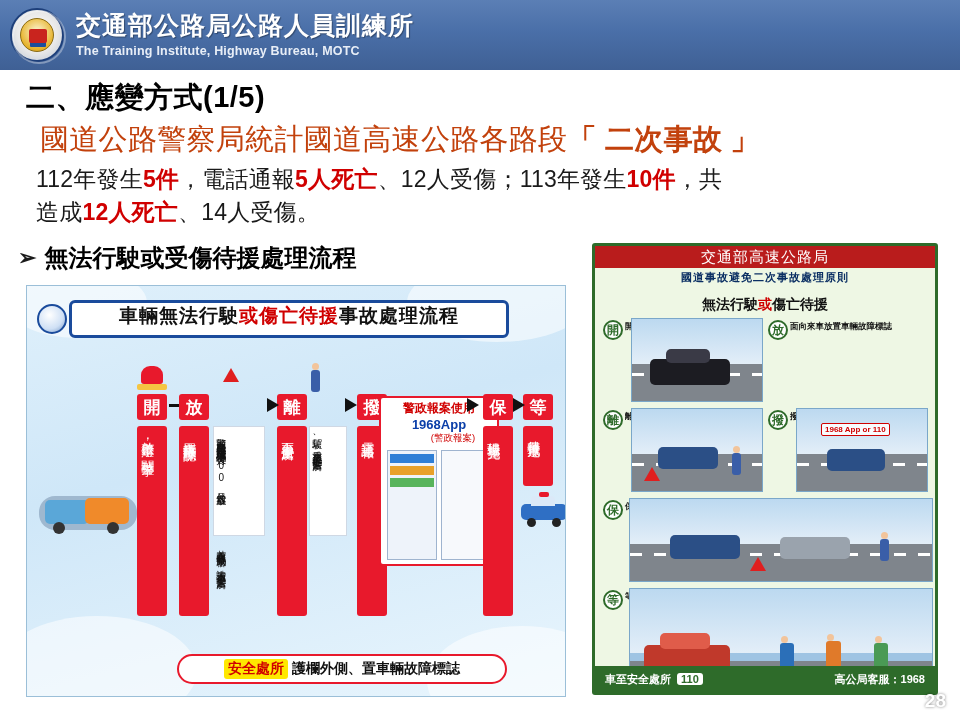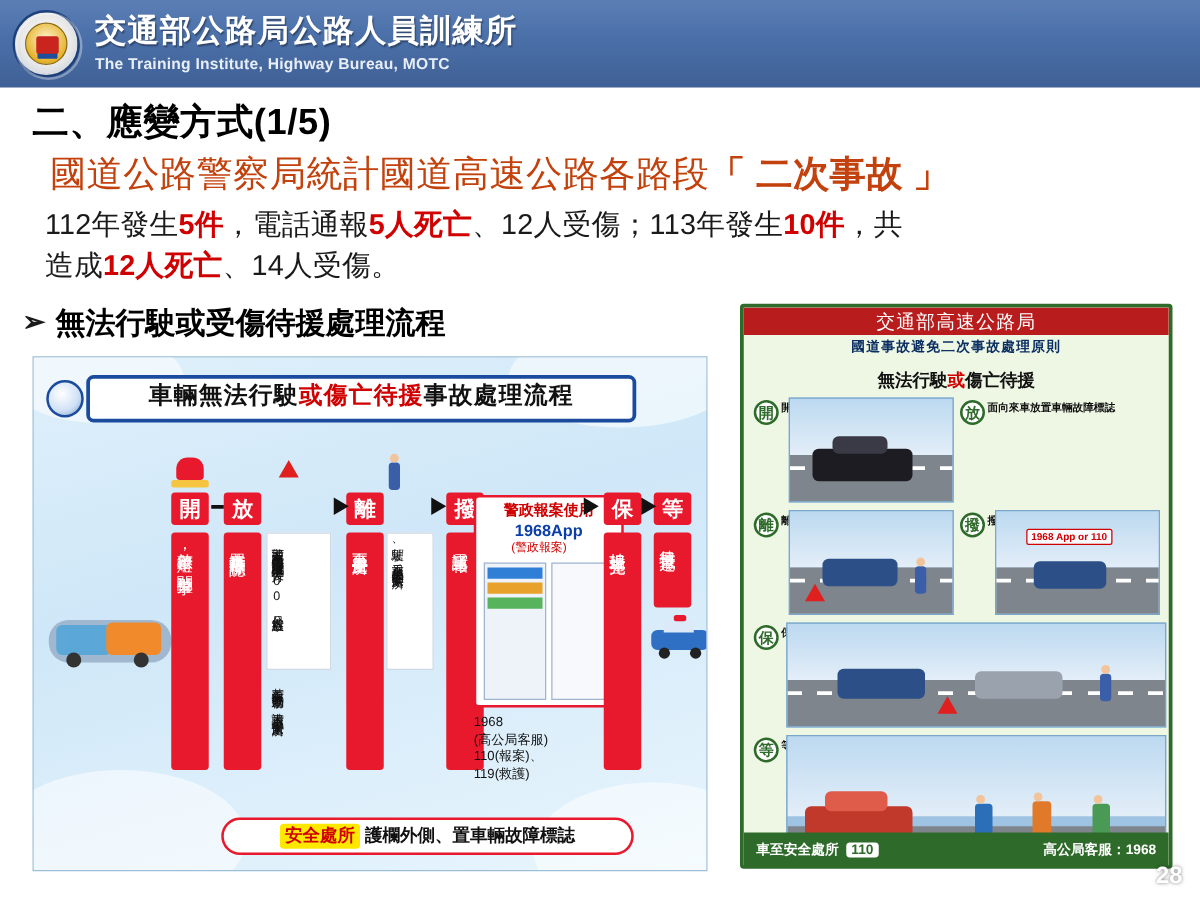--- a/index.html
+++ b/index.html
@@ -113,21 +113,21 @@
   }
   .hbar { position:absolute; height:3px; background:#111; }
 
   .popup {
     position:absolute; background:#ffffff; border:2px solid #e8192c; border-radius:4px;
   }
   .popup-title {
     font-size:12px; color:#d00000; font-weight:bold; text-align:center; padding-top:2px;
   }
   .app-label { font-size:13px; font-weight:bold; color:#0a3ea8; text-align:center; }
-  .app-sub { font-size:9.5px; color:#d00000; text-align:left;padding-left:28px; }
+  .app-sub { font-size:9.5px; color:#d00000; text-align:center;padding-left:28px; }
   .phone-block { font-size:10.5px; color:#111; line-height:1.3; }
 
   .bottom-note {
     position:absolute; left:150px; top:368px; width:330px; height:30px;
     background:#fff; border:2px solid #e8192c; border-radius:16px;
     display:flex; align-items:center; justify-content:center;
     font-size:14px; font-weight:bold; color:#111;
   }
   .bottom-note .y {
     background:#ffe800; color:#d00000; padding:1px 4px; border-radius:3px; margin-right:4px;
@@ -292,24 +292,20 @@
   <div class="popup" style="left:352px;top:110px;width:120px;height:170px;">
     <div class="popup-title">警政報案使用</div>
     <div class="app-label">1968App</div>
     <div class="app-sub">(警政報案)</div>
     <div style="position:absolute;left:6px;top:52px;width:50px;height:110px;background:#eef3fa;border:1px solid #9fb4cf;"></div>
     <div style="position:absolute;left:60px;top:52px;width:54px;height:110px;background:#f7f9fc;border:1px solid #9fb4cf;"></div>
     <div style="position:absolute;left:9px;top:56px;width:44px;height:9px;background:#2f7fd6;"></div>
     <div style="position:absolute;left:9px;top:68px;width:44px;height:9px;background:#e8a12a;"></div>
     <div style="position:absolute;left:9px;top:80px;width:44px;height:9px;background:#58b45c;"></div>
   </div>
-  <div class="phone-block" style="position:absolute;left:352px;top:286px;width:120px;white-space:pre-line;">1968
-(高公局客服)
-110(報案)、
-119(救護)</div>
 
   <div class="step-head" style="left:456px;top:108px;">
       <span>保</span>
     </div>
   <div class="step-col" style="left:456px;top:140px;height:190px;"></div>
   <div class="vtext white" style="left:459px;top:146px;height:178px;">持現場完整</div>
 
   <div class="step-head" style="left:496px;top:108px;">
       <span>等</span>
     </div>

